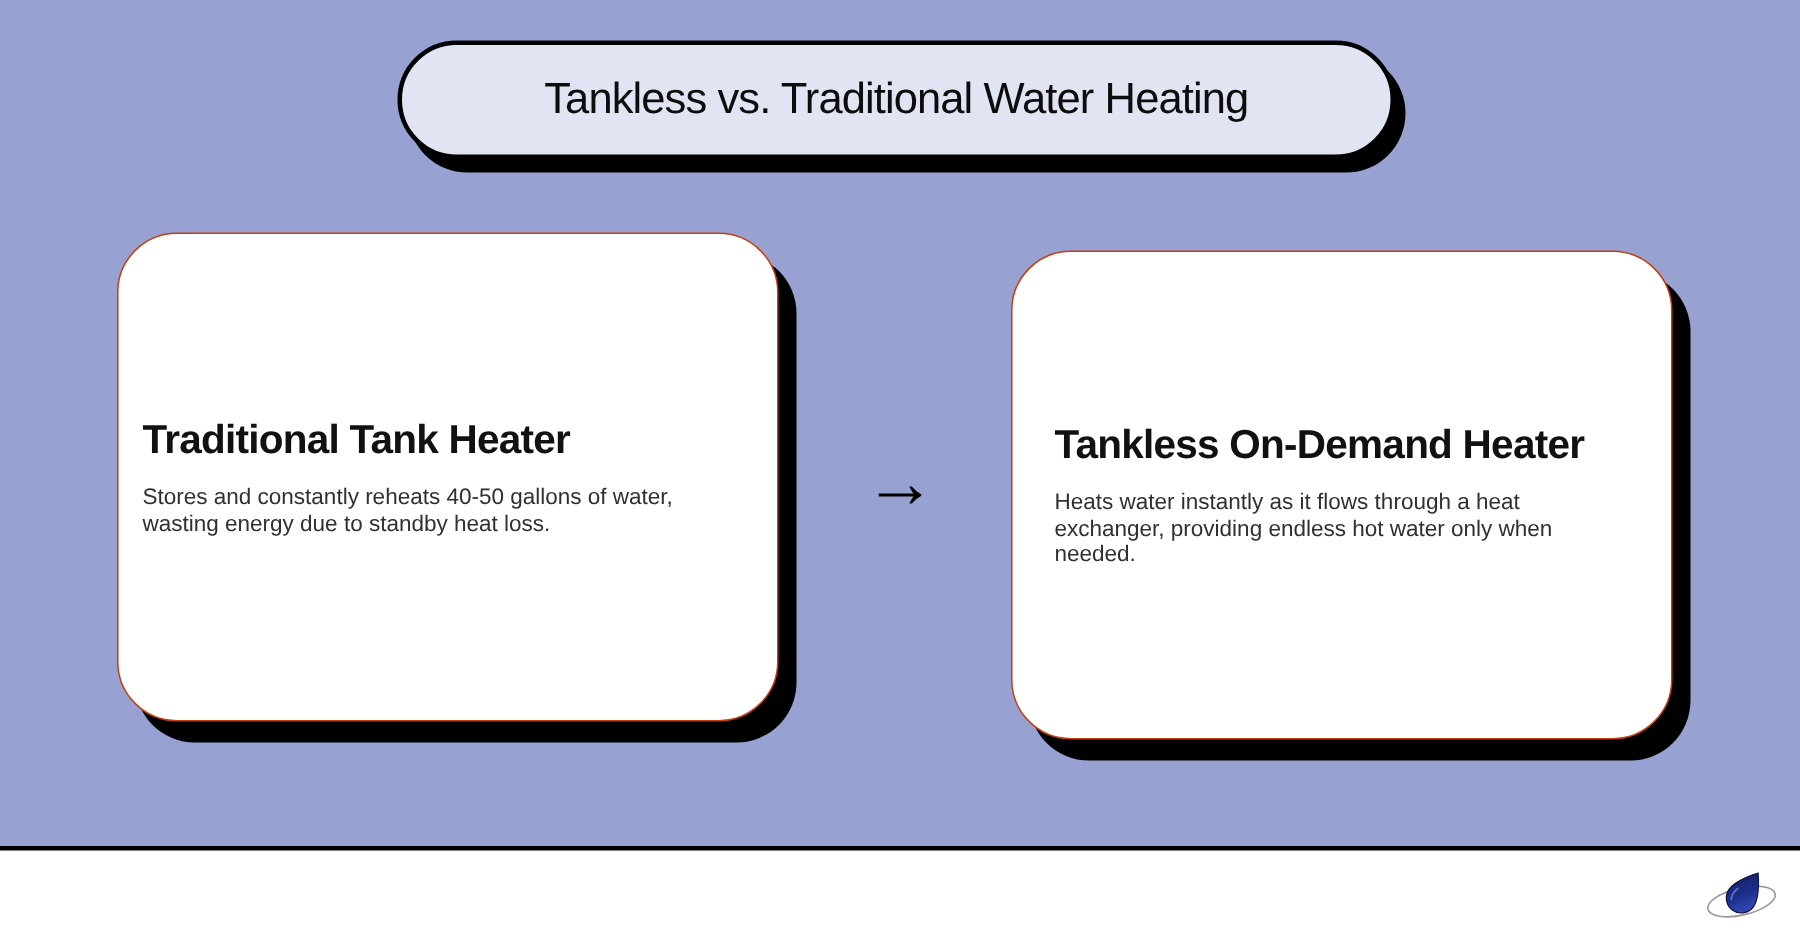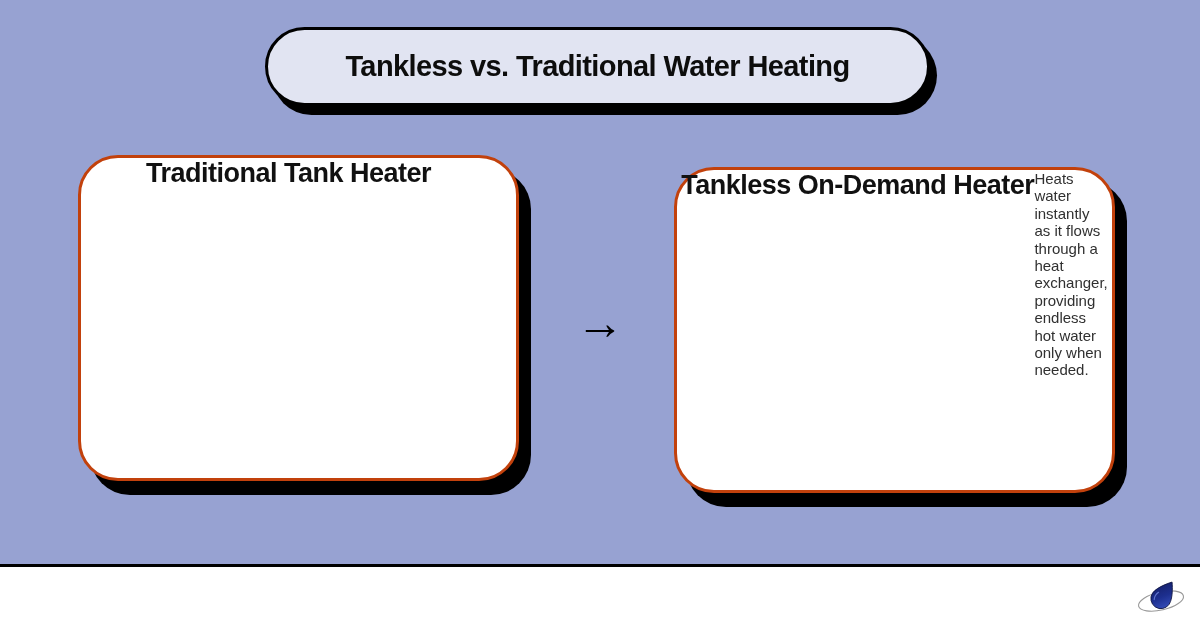--- a/index.html
+++ b/index.html
@@ -22,36 +22,36 @@
     width: 665px; height: 79px;
     background: #e1e4f2;
     border: 3px solid #000;
     border-radius: 45px;
     box-shadow: 7px 9px 0 #000;
     display: flex; align-items: center; justify-content: center;
   }
   .title-pill h1 {
     margin: 16px;
     font-size: 29px;
-    font-weight: bold;
+    font-weight: normal;
     letter-spacing: -0.6px;
     color: #0d0d0d;
     white-space: nowrap;
   }
 
   
   .card {
     position: absolute;
     top: 155px;
     width: 441px; height: 326px;
     background: #ffffff;
-    border: 3px solid #c2410c;
+    border: 1px solid #c2410c;
     border-radius: 40px;
     box-shadow: 12px 14px 0 #000;
-    display: flex; flex-direction: row; justify-content: center;
+    display: flex; flex-direction: column; justify-content: center;
   }
   .card-left  { left: 78px;  padding: 0 36px 0 16px; }
   .card-right { left: 674px; padding: 0 28px 0 28px; margin-top: 12px; }
   .card h2 {
     margin: 0 0 14px 0;
     font-size: 27px;
     font-weight: bold;
     letter-spacing: -0.5px;
     color: #111111;
     white-space: nowrap;
@@ -94,20 +94,21 @@
 <body>
 
 <div class="canvas">
 
   <div class="title-pill">
     <h1>Tankless vs. Traditional Water Heating</h1>
   </div>
 
   <div class="card card-left">
     <h2>Traditional Tank Heater</h2>
+    <p>Stores and constantly reheats 40-50 gallons of water, wasting energy due to standby heat loss.</p>
   </div>
 
   <div class="arrow">→</div>
 
   <div class="card card-right">
     <h2>Tankless On-Demand Heater</h2>
     <p>Heats water instantly as it flows through a heat exchanger, providing endless hot water only when needed.</p>
   </div>
 
   <div class="footer">

